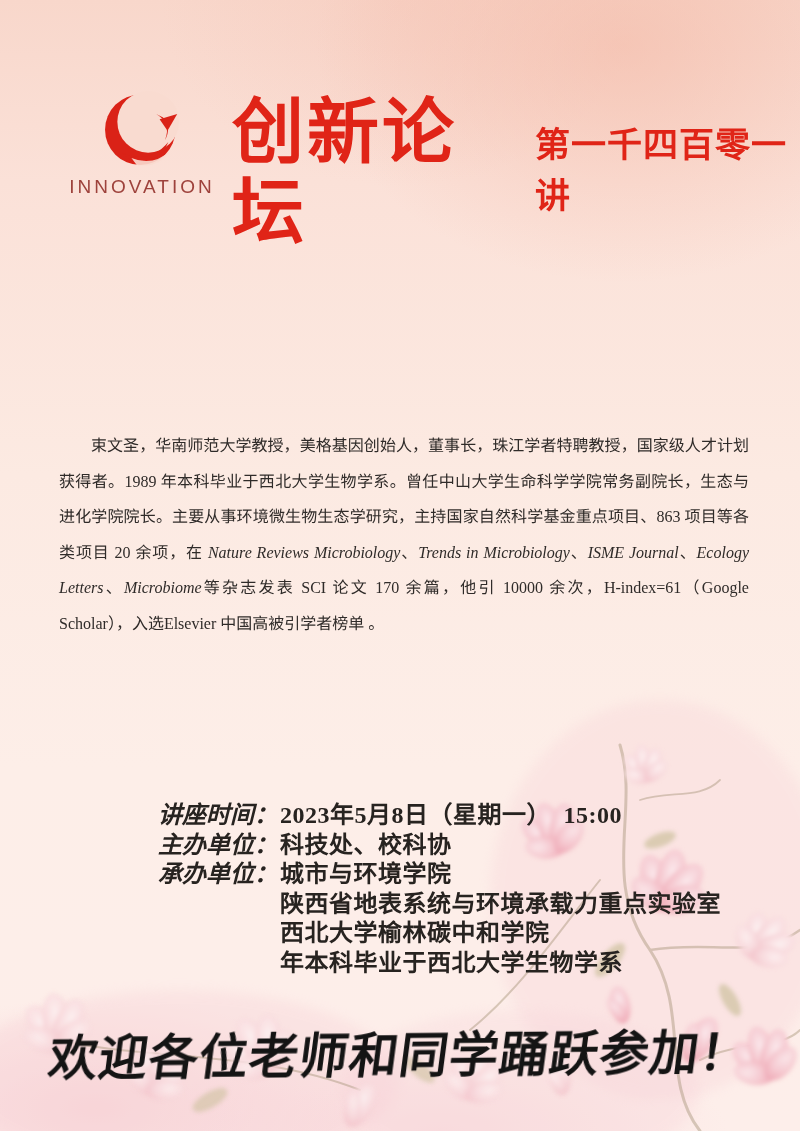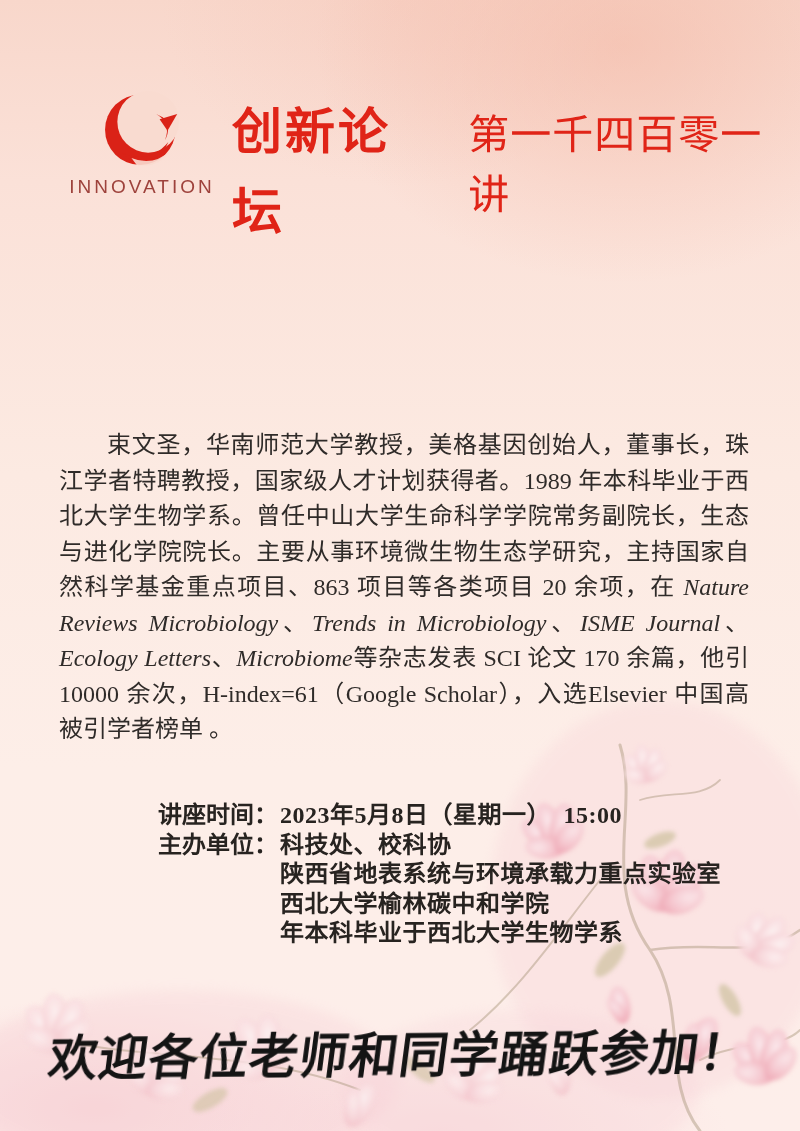--- a/index.html
+++ b/index.html
@@ -22,54 +22,54 @@
   
   .logo{left:67px;top:84px;width:150px;text-align:center;}
   .logo svg{display:block;margin:0 auto;}
   .logo-text{
     margin-top:4px;
     font-family:Liberation Sans, sans-serif;
     font-size:19px;letter-spacing:3px;color:var(--logo-red,#9e423c);
   }
   .titles{left:232px;top:92px;display:flex;align-items:baseline;}
   .forum-title{
-    font-family:Liberation Serif, serif;
-    font-weight:bold;font-size:50px;line-height:80px;
+    font-family:Liberation Sans, sans-serif;
+    font-weight:bold;font-size:72px;line-height:80px;
     letter-spacing:3px;color:var(--accent,#e02417);
   }
   .lecture-number{
     font-family:"Liberation Sans","DejaVu Sans",sans-serif;
-    font-weight:normal;font-size:41px;
+    font-weight:bold;font-size:35px;
     margin-left:27px;letter-spacing:1px;color:var(--accent,#e02417);
   }
 
   
   .lecture-title{
     left:0;top:240px;width:800px;margin:0;
     text-align:center;font-size:31px;font-weight:bold;
     letter-spacing:7px;color:#2e2a28;
   }
 
   
   .people{left:0;top:328px;width:800px;display:flex;justify-content:center;}
   .people-inner{display:inline-block;text-align:left;}
   .person-row{font-size:24px;font-weight:bold;line-height:42px;color:#2e2a28;}
 
   
   .bio{
     left:59px;top:428px;width:690px;margin:0;
-    font-size:24px;line-height:35.5px;text-align:justify;
+    font-size:16px;line-height:35.5px;text-align:justify;
     text-indent:2em;color:#2f2b29;
   }
   .bio i{font-family:"Liberation Serif","DejaVu Serif",serif;}
 
   
   .details{left:158px;top:801px;width:620px;}
   .detail-row{font-size:24px;font-weight:bold;line-height:29.5px;color:#272320;white-space:nowrap;}
-  .detail-label{display:inline-block;width:122px;}
+  .detail-label{display:inline-block;width:122px;font-style:italic;}
   .detail-value{letter-spacing:.5px;margin-top:12px;}
 
   
   .welcome{
     left:0;top:1016px;width:800px;text-align:center;
     font-size:49px;font-weight:900;color:#141414;
     letter-spacing:1px;
     transform:skewX(-8deg) rotate(-.5deg);
     font-family:"Liberation Serif","DejaVu Serif",serif;
   }
@@ -170,20 +170,21 @@
     <span class="lecture-number">第一千四百零一讲</span>
   </div>
 
 
 
   <p class="layer bio" id="bio"><span>束文圣，华南师范大学教授，美格基因创始人，董事长，珠江学者特聘教授，国家级人才计划获得者。1989 年本科毕业于西北大学生物学系。曾任中山大学生命科学学院常务副院长，生态与进化学院院长。主要从事环境微生物生态学研究，主持国家自然科学基金重点项目、863 项目等各类项目 20 余项，在 </span><i>Nature Reviews Microbiology</i><span>、</span><i>Trends in Microbiology</i><span>、</span><i>ISME Journal</i><span>、</span><i>Ecology Letters</i><span>、</span><i>Microbiome</i><span>等杂志发表 SCI 论文 170 余篇，他引 10000 余次，H-index=61（Google Scholar），入选Elsevier 中国高被引学者榜单 。</span></p>
 
   <div class="layer details" id="details">
       <div class="detail-row"><span class="detail-label">讲座时间：</span><span class="detail-value">2023年5月8日（星期一）　15:00</span></div>
       <div class="detail-row"><span class="detail-label">主办单位：</span><span class="detail-value">科技处、校科协</span></div>
+      <div class="detail-row"><span class="detail-label">承办单位：</span><span class="detail-value">城市与环境学院</span></div>
       <div class="detail-row"><span class="detail-label"></span><span class="detail-value">陕西省地表系统与环境承载力重点实验室</span></div>
       <div class="detail-row"><span class="detail-label"></span><span class="detail-value">西北大学榆林碳中和学院</span></div>
       <div class="detail-row"><span class="detail-label"></span><span class="detail-value">年本科毕业于西北大学生物学系</span></div>
     </div>
 
   <div class="layer welcome">欢迎各位老师和同学踊跃参加！</div>
 
 </div>
 
 </body></html>

